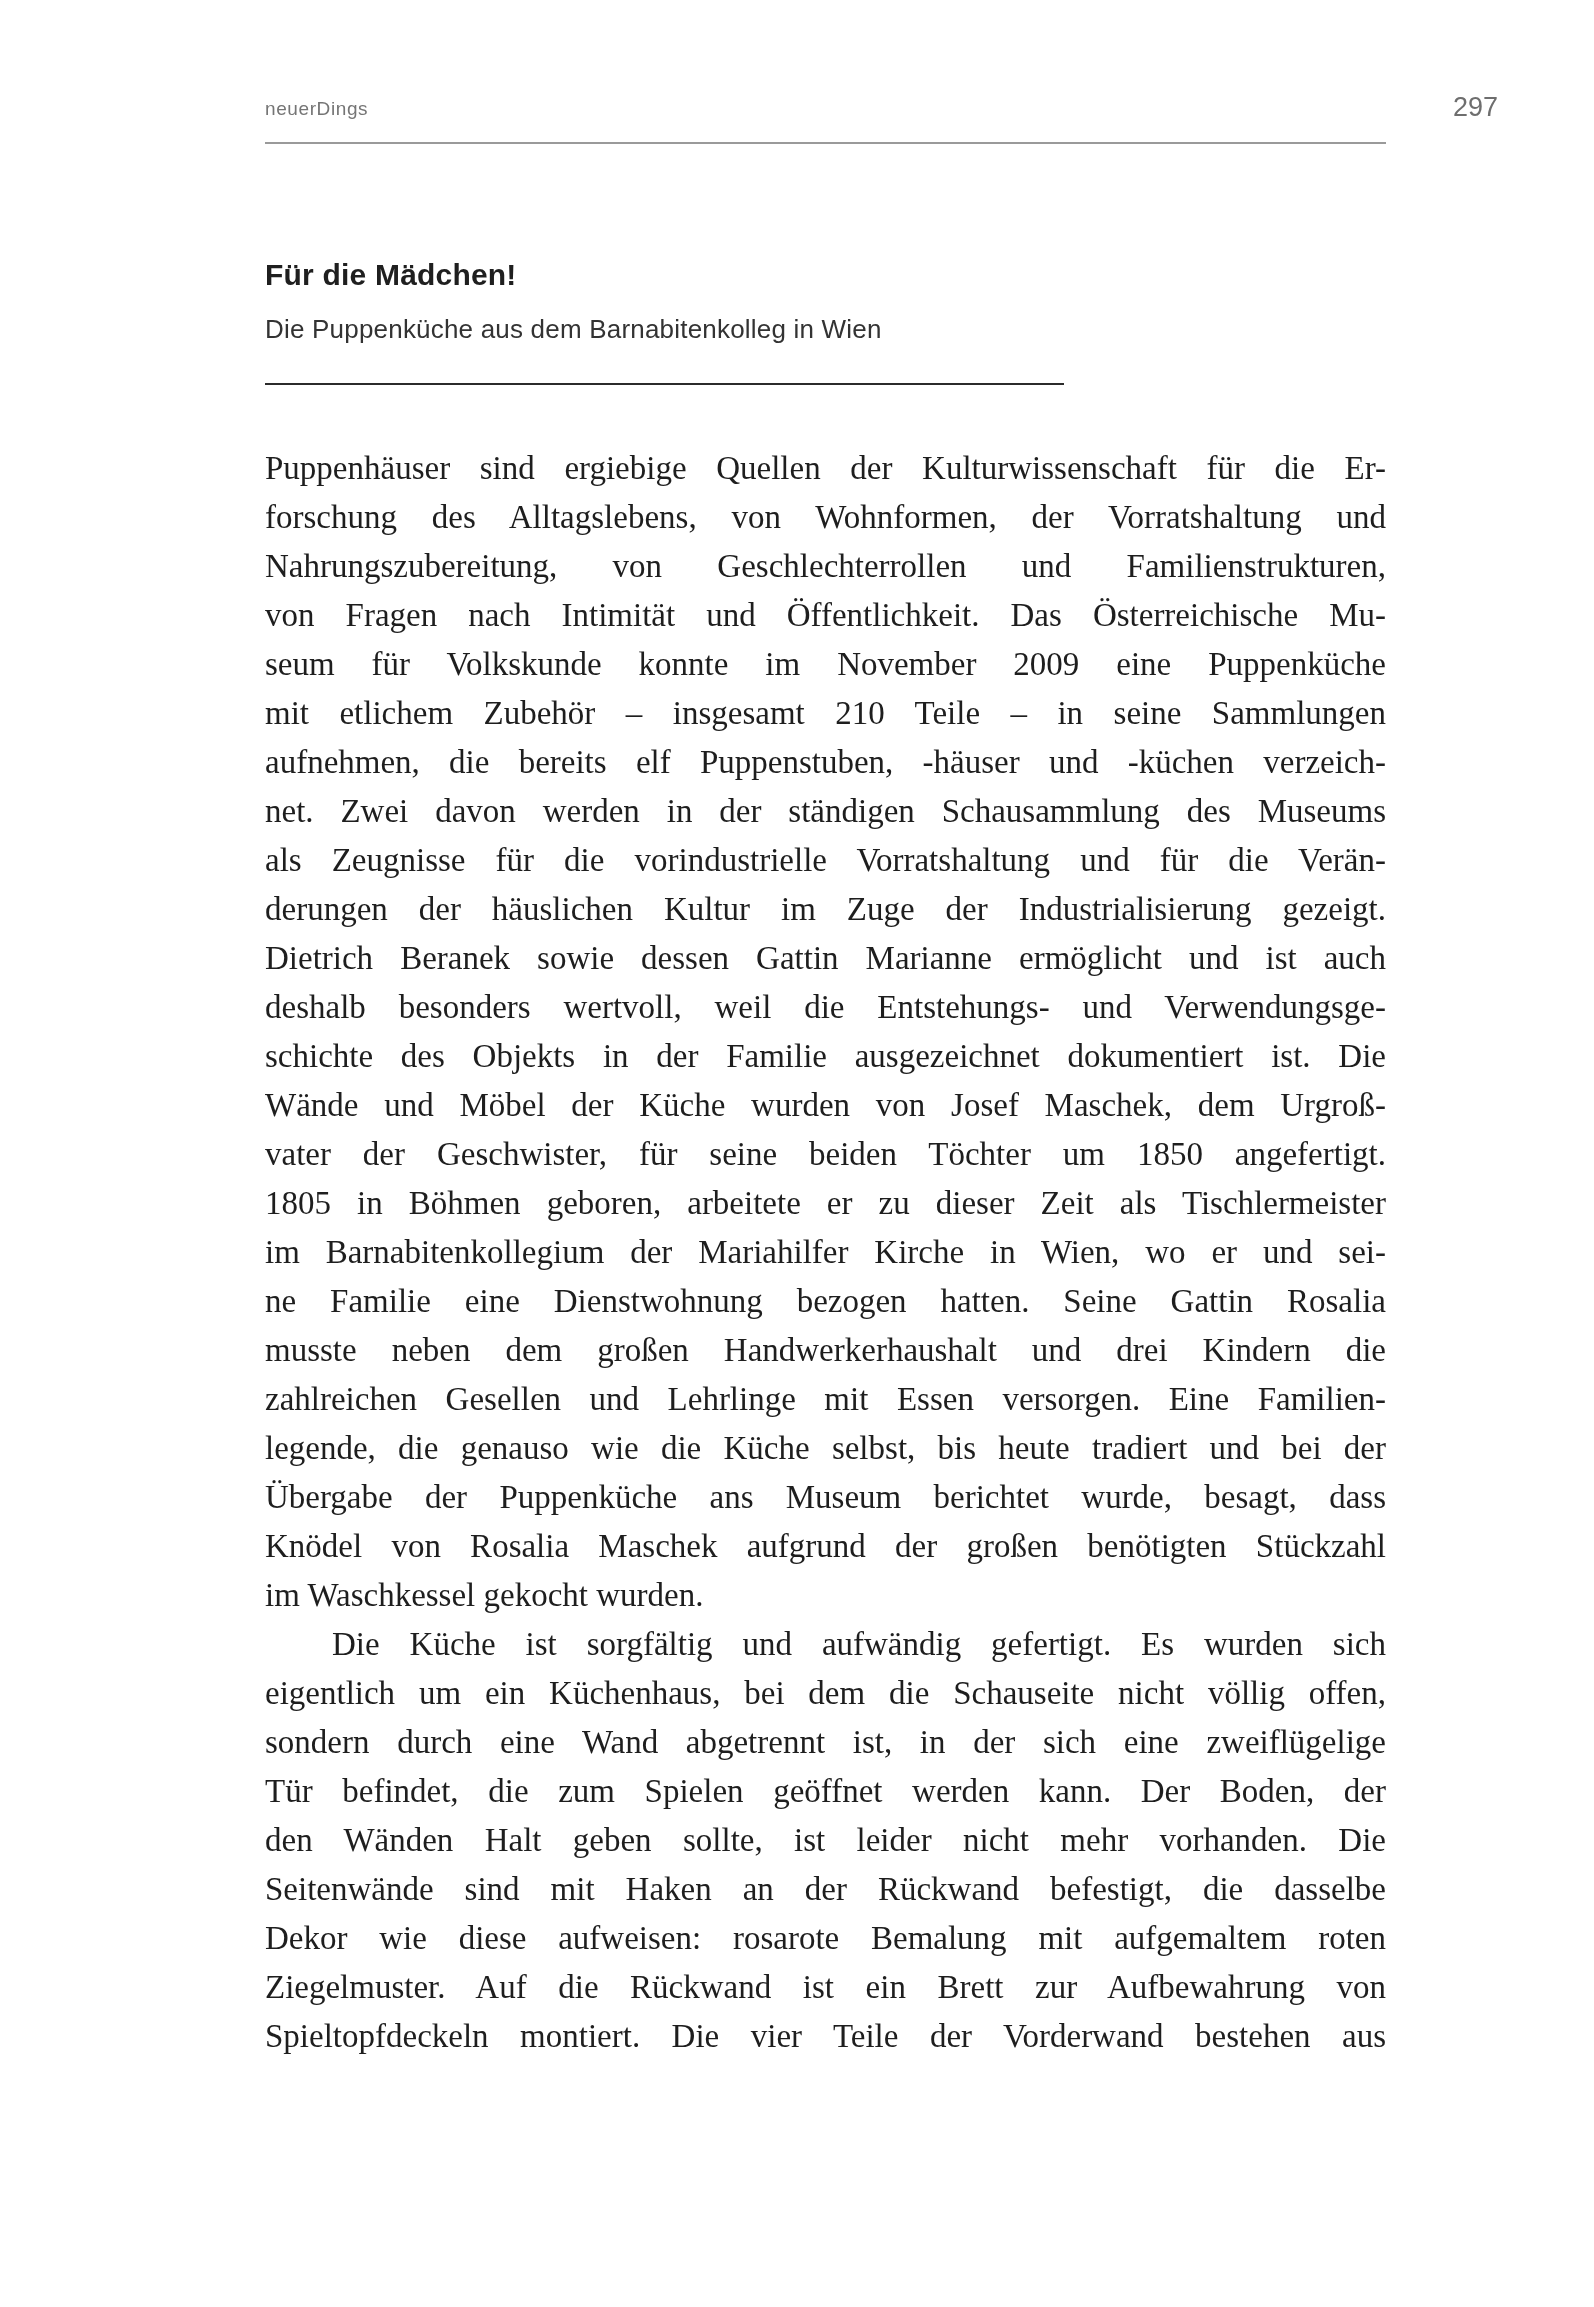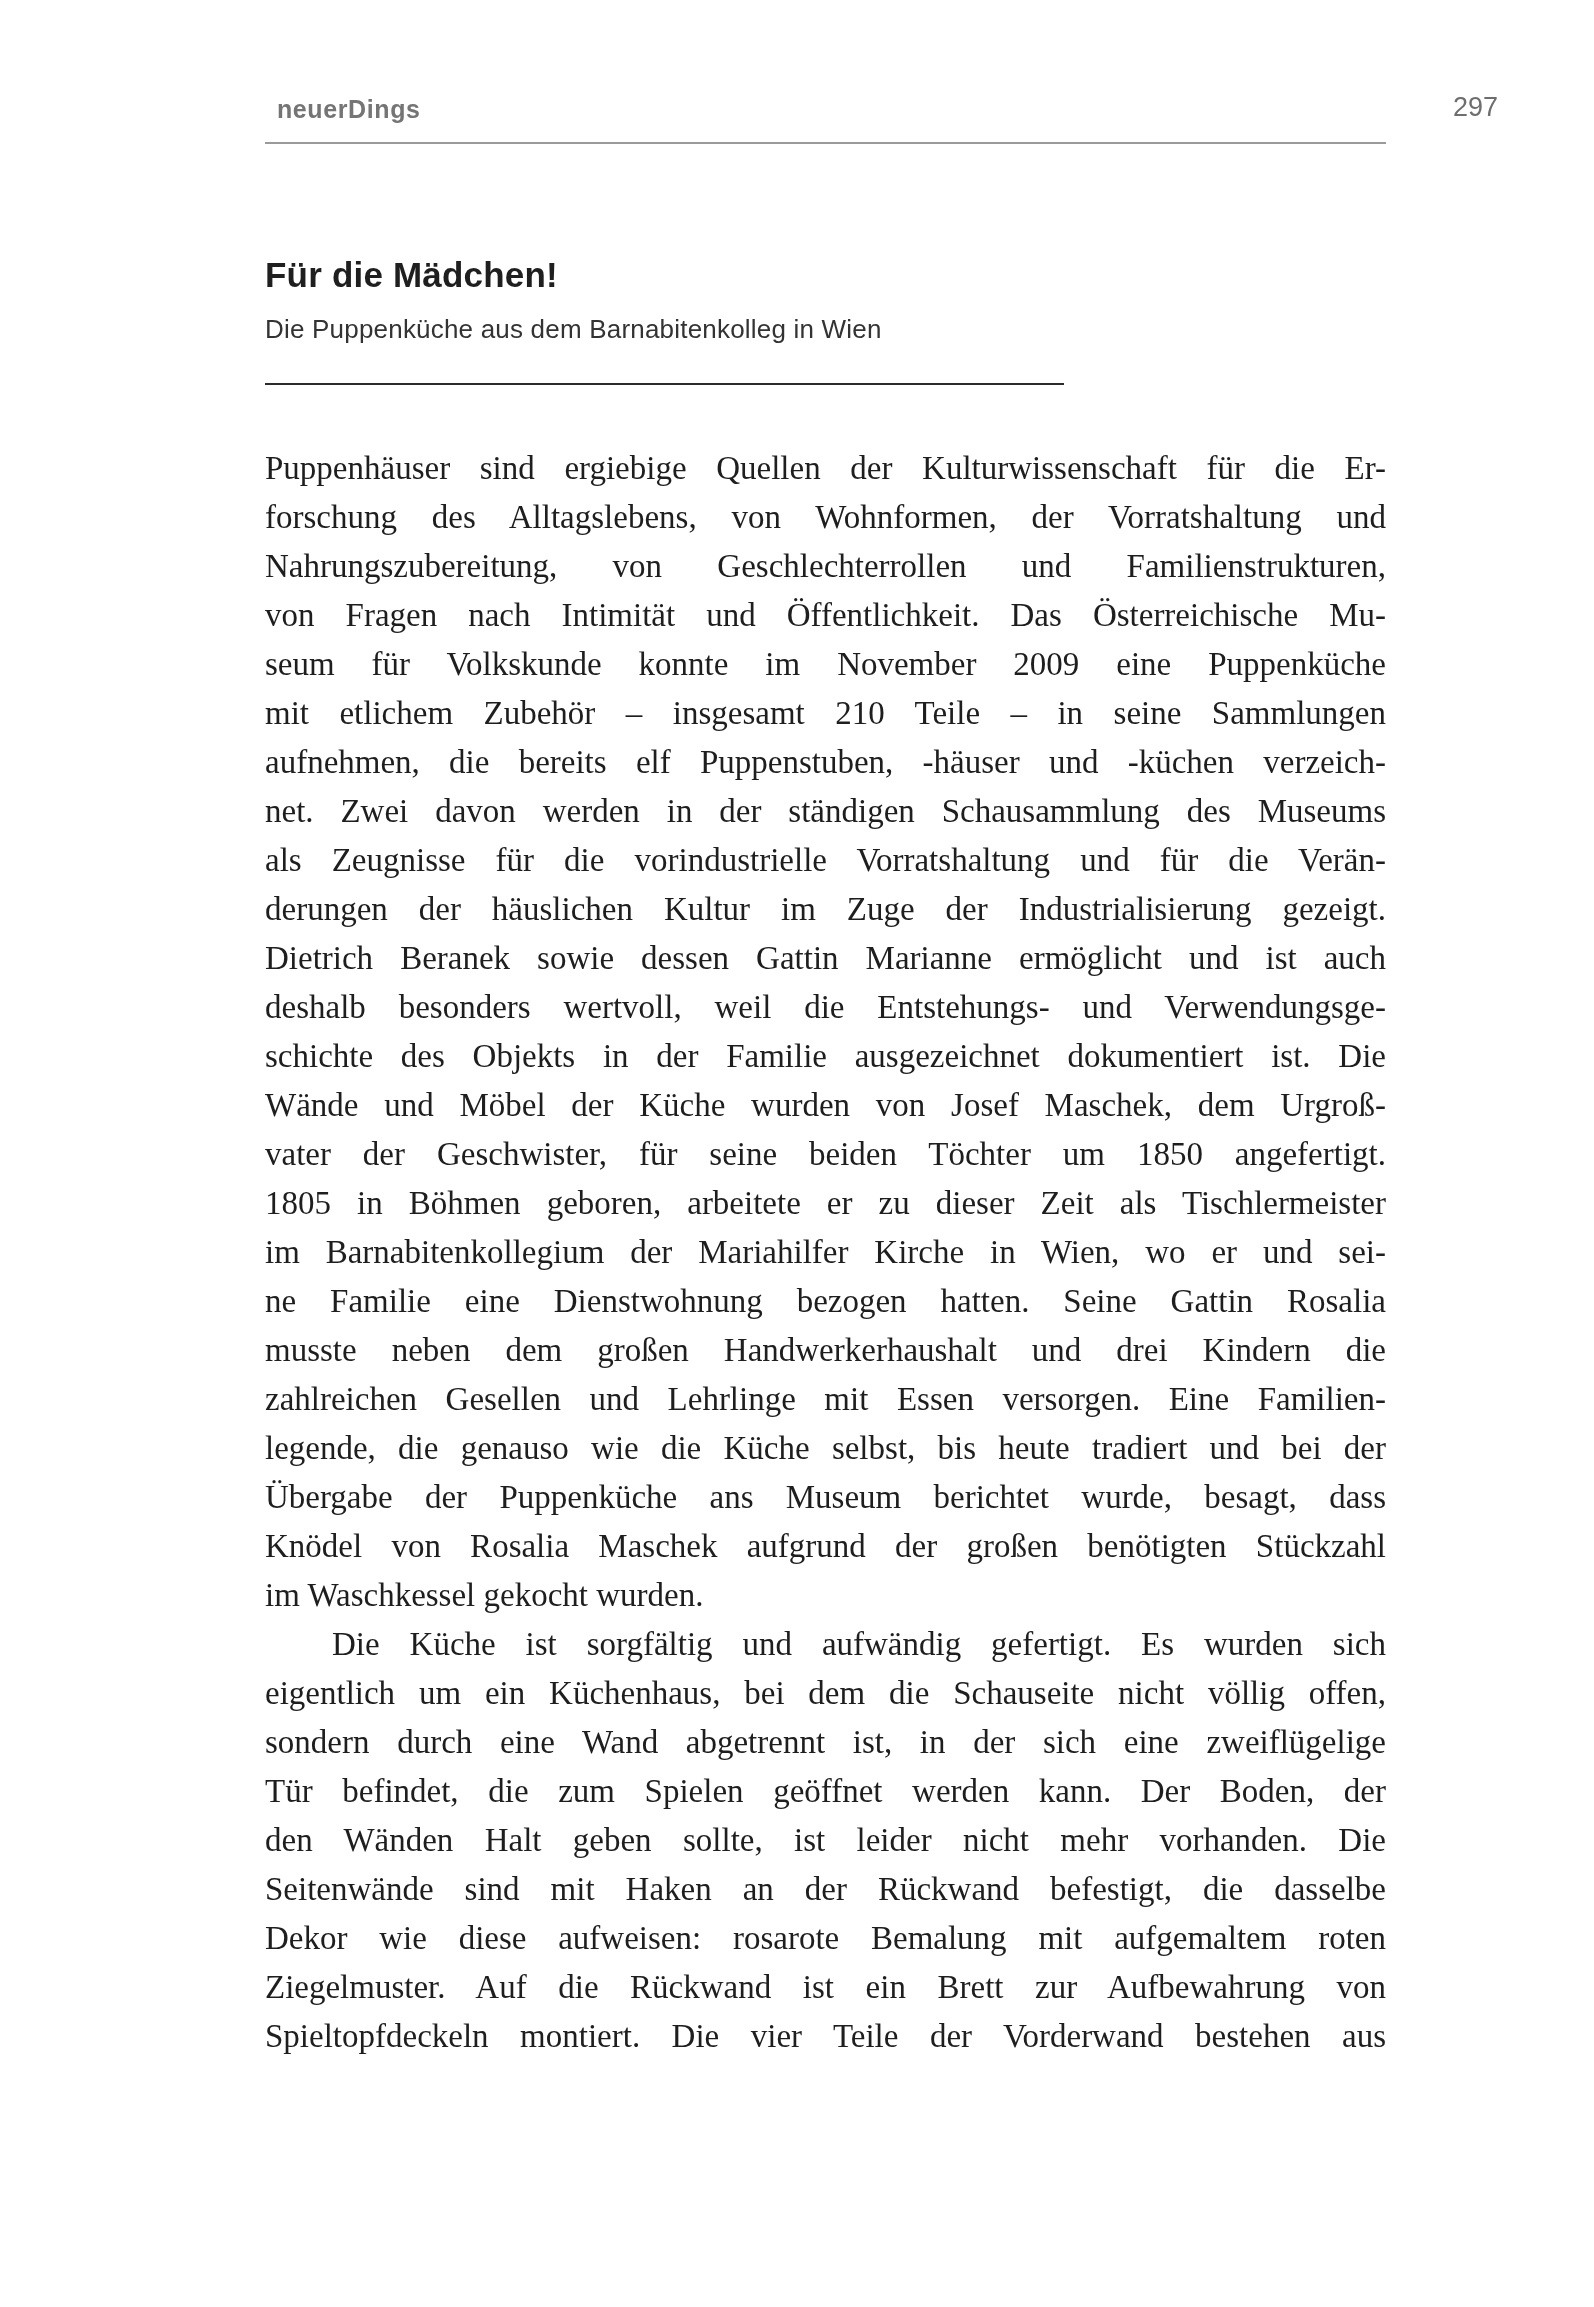--- a/index.html
+++ b/index.html
@@ -12,26 +12,25 @@
     font-family: "Liberation Serif", serif;
     color: #1e1e1e;
     overflow: hidden;
   }
 
   .running-header {
     position: absolute;
     left: 265px;
     top: 93px;
     font-family: "Liberation Sans", sans-serif;
-    font-size: 25px;
+    font-size: 19px;
     line-height: 32px;
-    font-weight: 700;
+    font-weight: 400;
     letter-spacing: 0.6px;
     color: #757575;
-    margin-left: 12px;
   }
 
   .page-number {
     position: absolute;
     left: 1431px;
     top: 91px;
     font-family: "Liberation Sans", sans-serif;
     font-size: 27px;
     line-height: 32px;
     font-weight: 400;
@@ -47,21 +46,21 @@
     height: 1.6px;
     background: #9a9a9a;
   }
 
   .article-title {
     position: absolute;
     left: 265px;
     top: 250px;
     margin: 0;
     font-family: "Liberation Sans", sans-serif;
-    font-size: 35px;
+    font-size: 30px;
     line-height: 49px;
     font-weight: 700;
     letter-spacing: 0.2px;
     color: #1f1f1f;
   }
 
   .article-subtitle {
     position: absolute;
     left: 265px;
     top: 305px;

